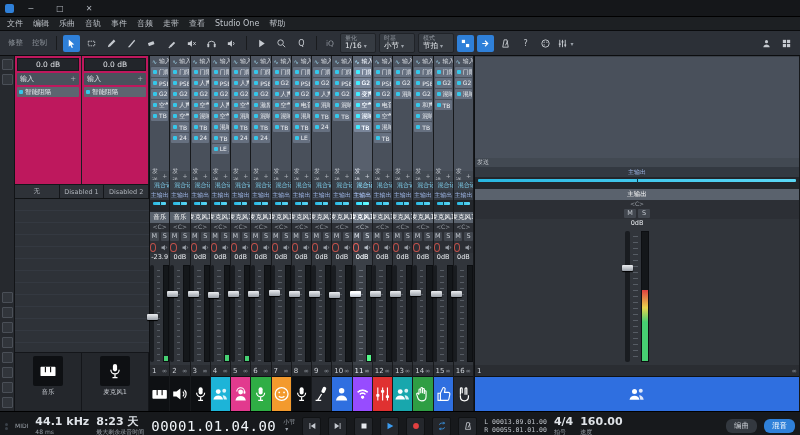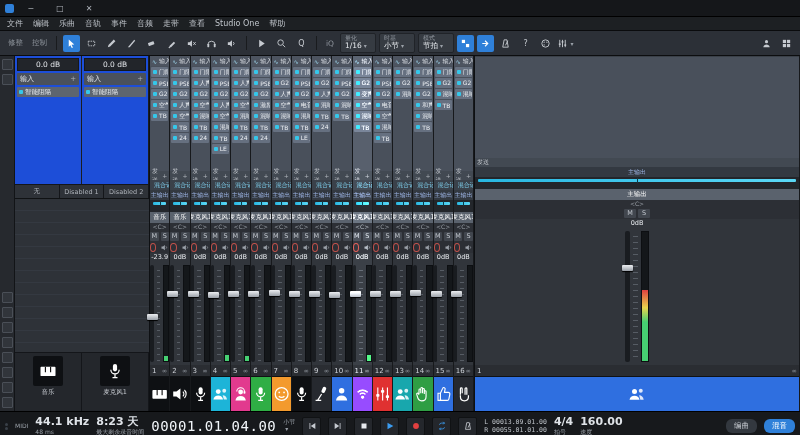--- a/index.html
+++ b/index.html
@@ -21,21 +21,21 @@
   .tdrop em{font-style:normal;font-size:6px;color:#8f959d}
   .tdrop b{font-weight:normal;font-size:7.5px;color:#e8ebef}
   .caret{color:#9aa0a8;font-size:6px;margin-left:2px}
   .tspacer{flex:1}
   .main{display:flex;height:355px;background:#202226}
   .rail{width:14px;background:#26292e;border-right:1px solid #121417;display:flex;flex-direction:column;align-items:center;padding:3px 0;gap:4px}
   .rico{width:9px;height:9px;border:1px solid #4a4f57;border-radius:1px;background:#31353b}
   .rail .sp{flex:1}
   .leftpanel{width:134px;background:#2a2d33;border-right:1px solid #0e1013;display:flex;flex-direction:column}
   .ministrips{display:flex;height:128px;border-bottom:1px solid #14161a}
-  .mini{flex:1;border-right:1px solid #1a1d21;background:#1d4ed8;display:flex;flex-direction:column;padding:2px;gap:2px}
+  .mini{flex:1;border-right:1px solid #1a1d21;background:#be185d;display:flex;flex-direction:column;padding:2px;gap:2px}
   .dbbox{background:#22252a;border:1px solid #15171b;color:#e3e6ea;text-align:center;padding:1px 0;font-size:7.5px}
   .inrow{display:flex;justify-content:space-between;align-items:center;background:#4a515c;padding:1px 3px;font-size:7px;color:#dfe3e8;border-radius:1px}
   .minichip{height:10px;background:#5d6570;border-radius:1px;display:flex;align-items:center;gap:2px;padding:0 2px;font-size:6.5px;color:#eef1f4}
   .minichip i,.chip i{width:4px;height:4px;background:#35c7ea;border-radius:1px;flex:none}
   .lp-tabs{display:flex;height:13px;background:#22252a;border-bottom:1px solid #101214}
   .lp-tab{flex:1;display:flex;align-items:center;justify-content:center;font-size:6.5px;color:#aeb3ba;border-right:1px solid #14161a;background:#2e3238;white-space:nowrap;overflow:hidden}
   .lp-list{flex:1;background:repeating-linear-gradient(to bottom,#2e3238 0 11px,#343941 11px 12px),repeating-linear-gradient(90deg,transparent 0 43px,#24272c 43px 44px)}
   .lp-bottom{height:58px;display:flex;border-top:1px solid #14161a;background:#24272c}
   .lp-in{flex:1;display:flex;flex-direction:column;align-items:center;padding-top:3px;gap:2px;border-right:1px solid #14161a}
   .lp-tile{width:30px;height:30px;display:flex;align-items:center;justify-content:center;border-radius:2px}

